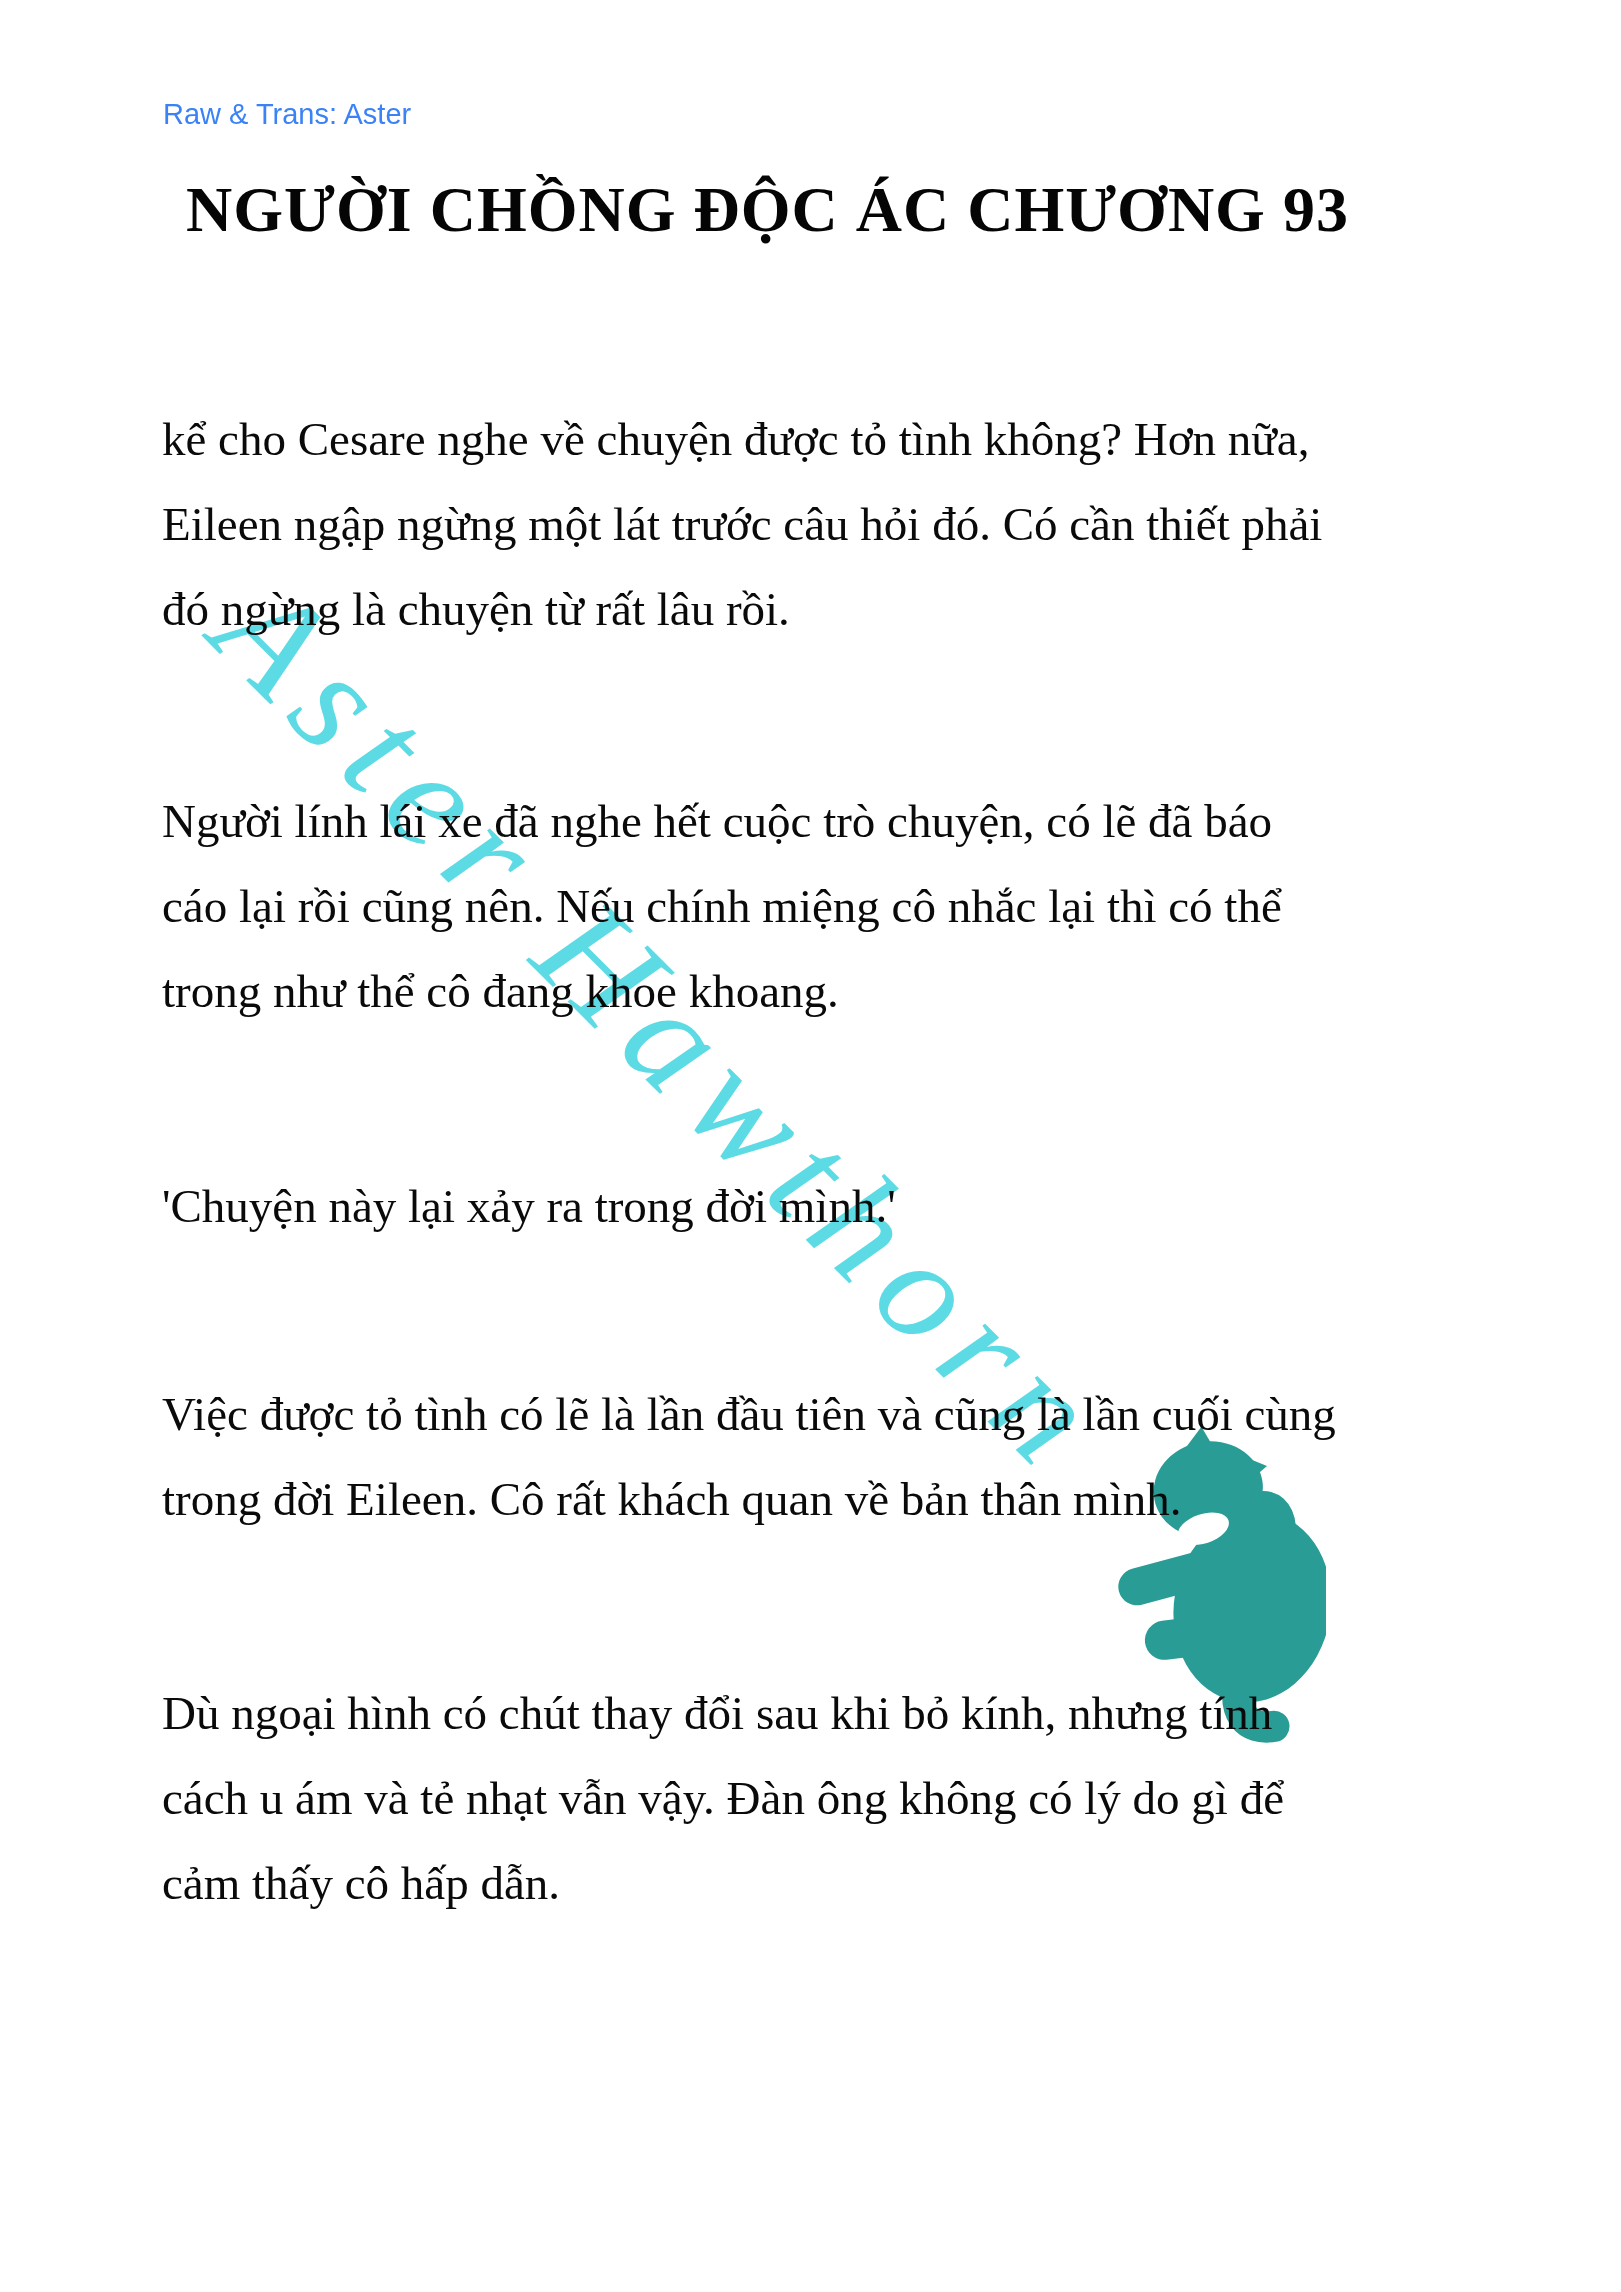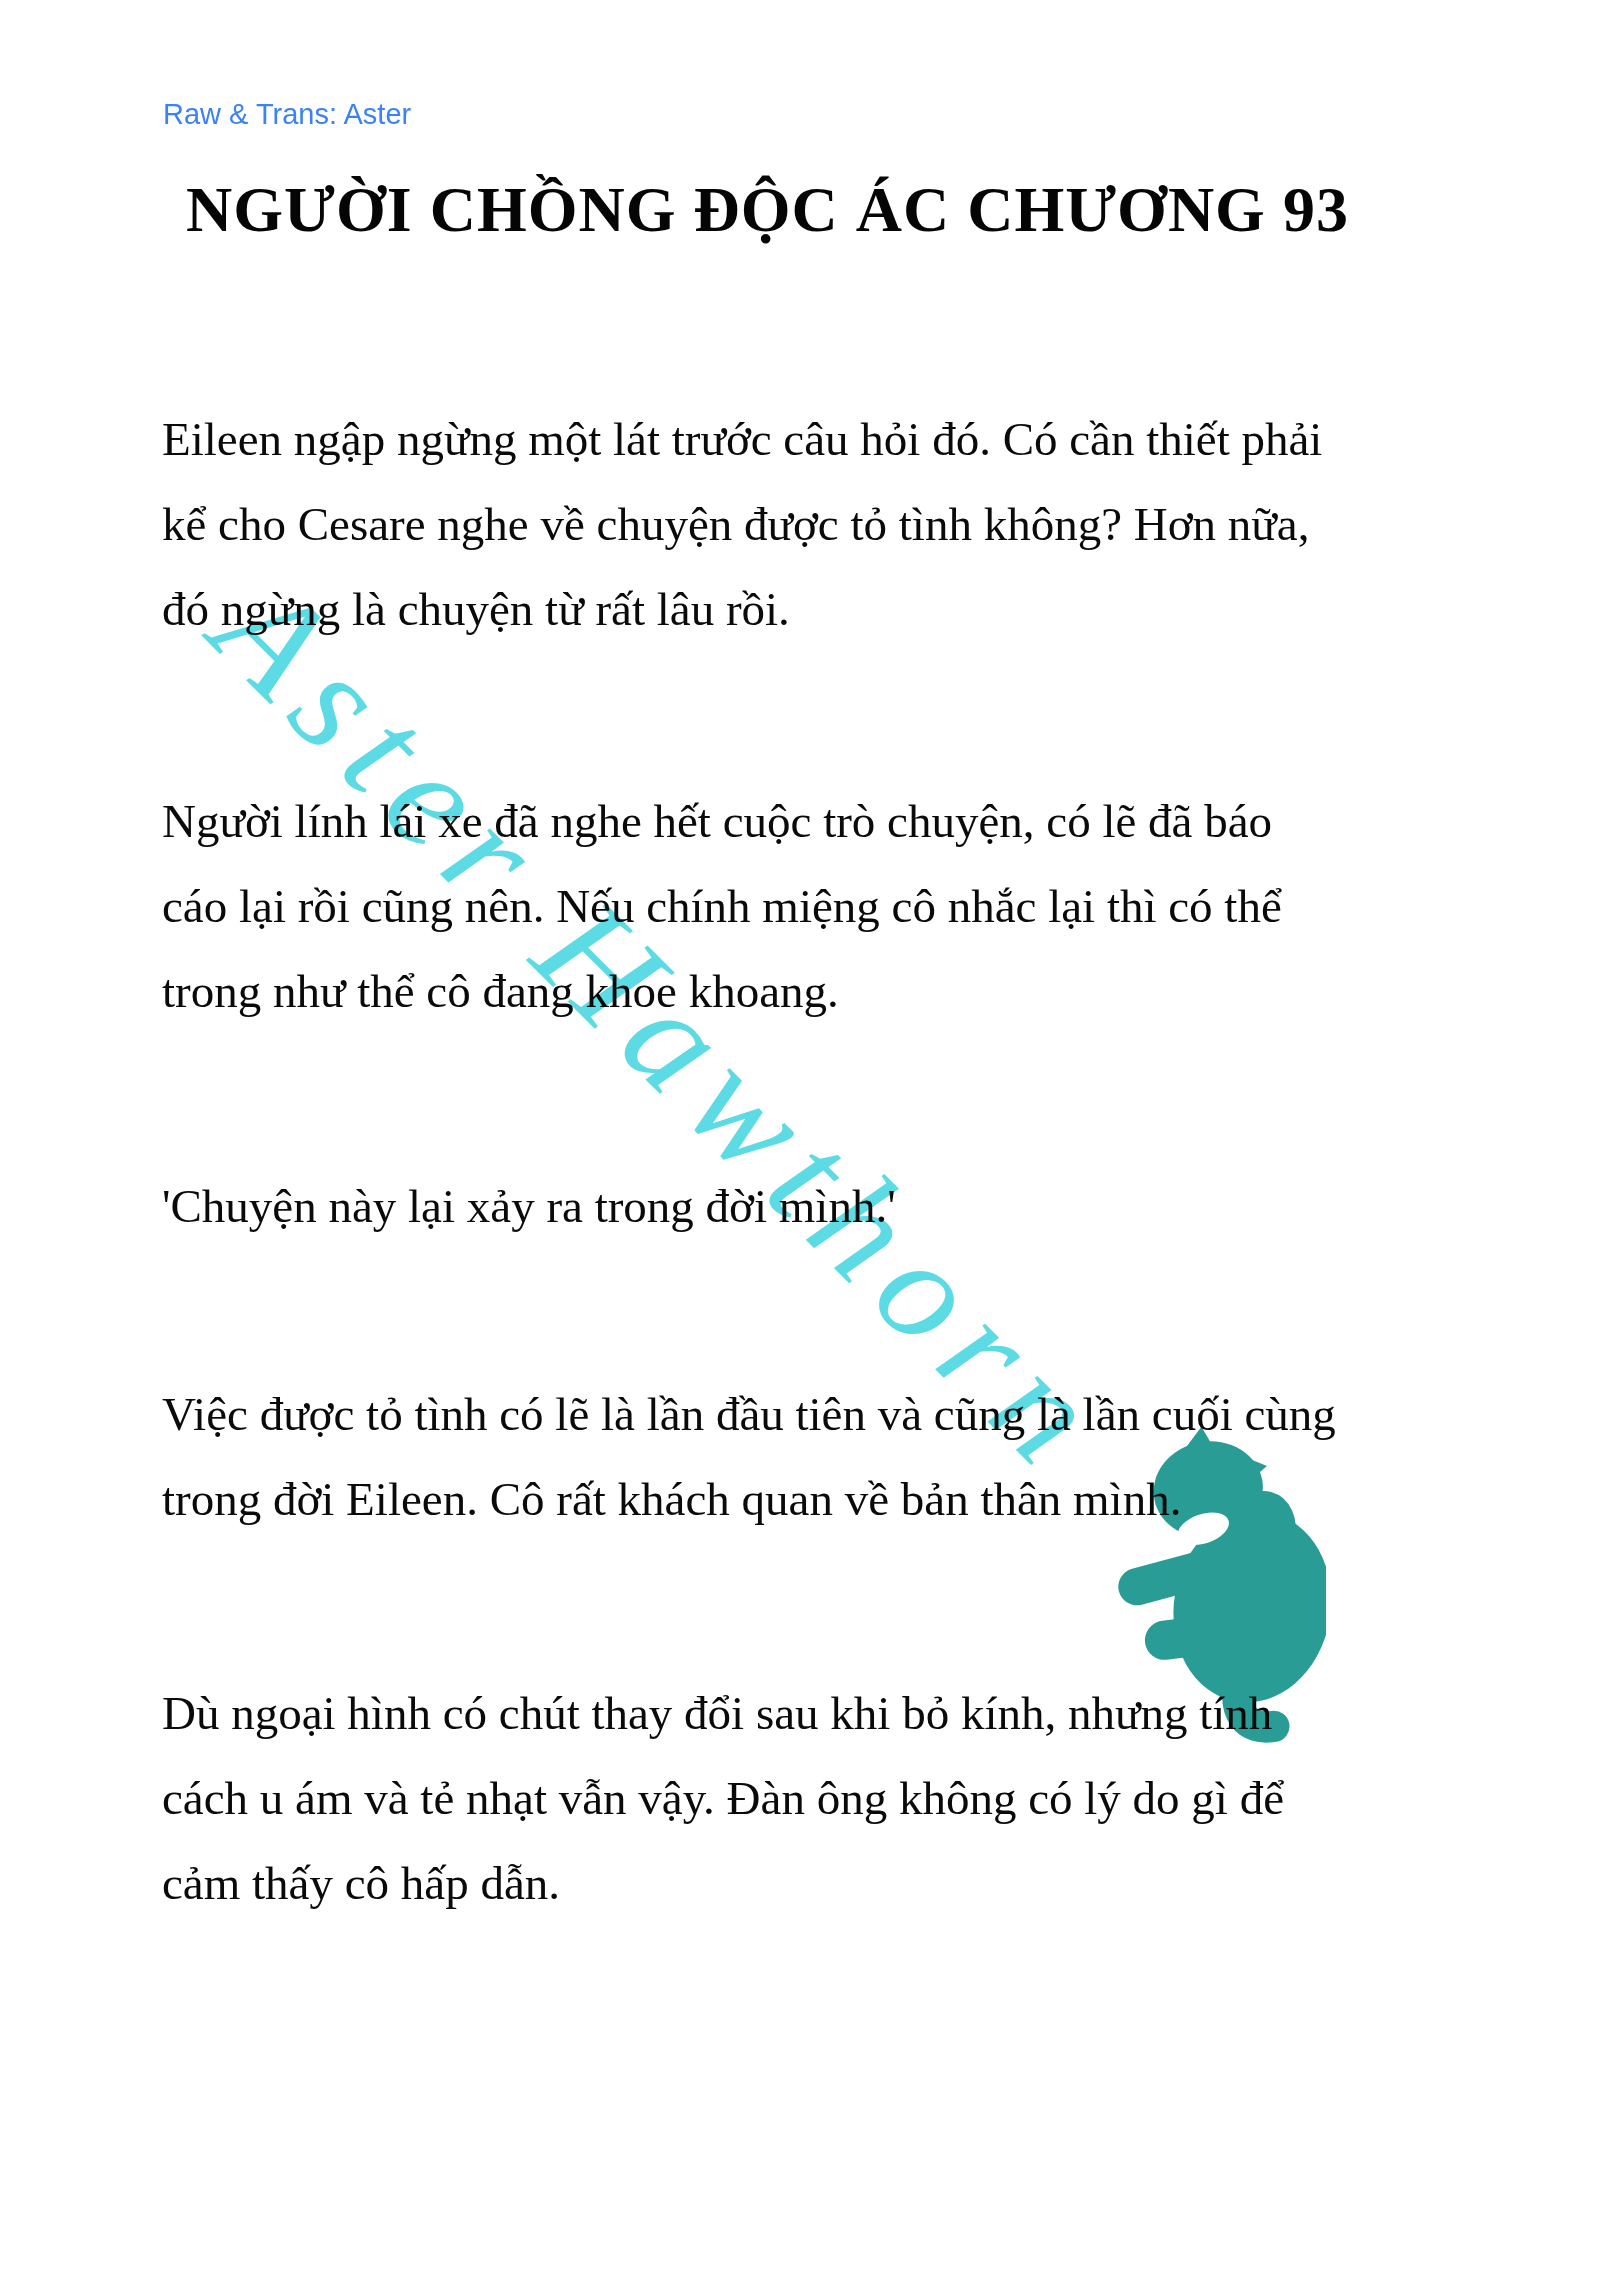--- a/index.html
+++ b/index.html
@@ -75,22 +75,22 @@
       <ellipse cx="90" cy="110" rx="27" ry="15" fill="#ffffff" transform="rotate(-18 90 110)"></ellipse>
     </svg>
   </div>
 
   <div class="doc-header">Raw &amp; Trans: Aster</div>
 
   <div class="doc-title">NGƯỜI CHỒNG ĐỘC ÁC CHƯƠNG 93</div>
 
   <div id="paragraphs">
       <div class="para" style="top: 397px;">
+        <div class="line">kể cho Cesare nghe về chuyện được tỏ tình không? Hơn nữa,</div>
         <div class="line">Eileen ngập ngừng một lát trước câu hỏi đó. Có cần thiết phải</div>
-        <div class="line">kể cho Cesare nghe về chuyện được tỏ tình không? Hơn nữa,</div>
         <div class="line">đó ngừng là chuyện từ rất lâu rồi.</div>
       </div>
       <div class="para" style="top: 779px;">
         <div class="line">Người lính lái xe đã nghe hết cuộc trò chuyện, có lẽ đã báo</div>
         <div class="line">cáo lại rồi cũng nên. Nếu chính miệng cô nhắc lại thì có thể</div>
         <div class="line">trong như thể cô đang khoe khoang.</div>
       </div>
       <div class="para" style="top: 1164px; font-family: Liberation Serif, serif;">
         <div class="line">'Chuyện này lại xảy ra trong đời mình.'</div>
       </div>

